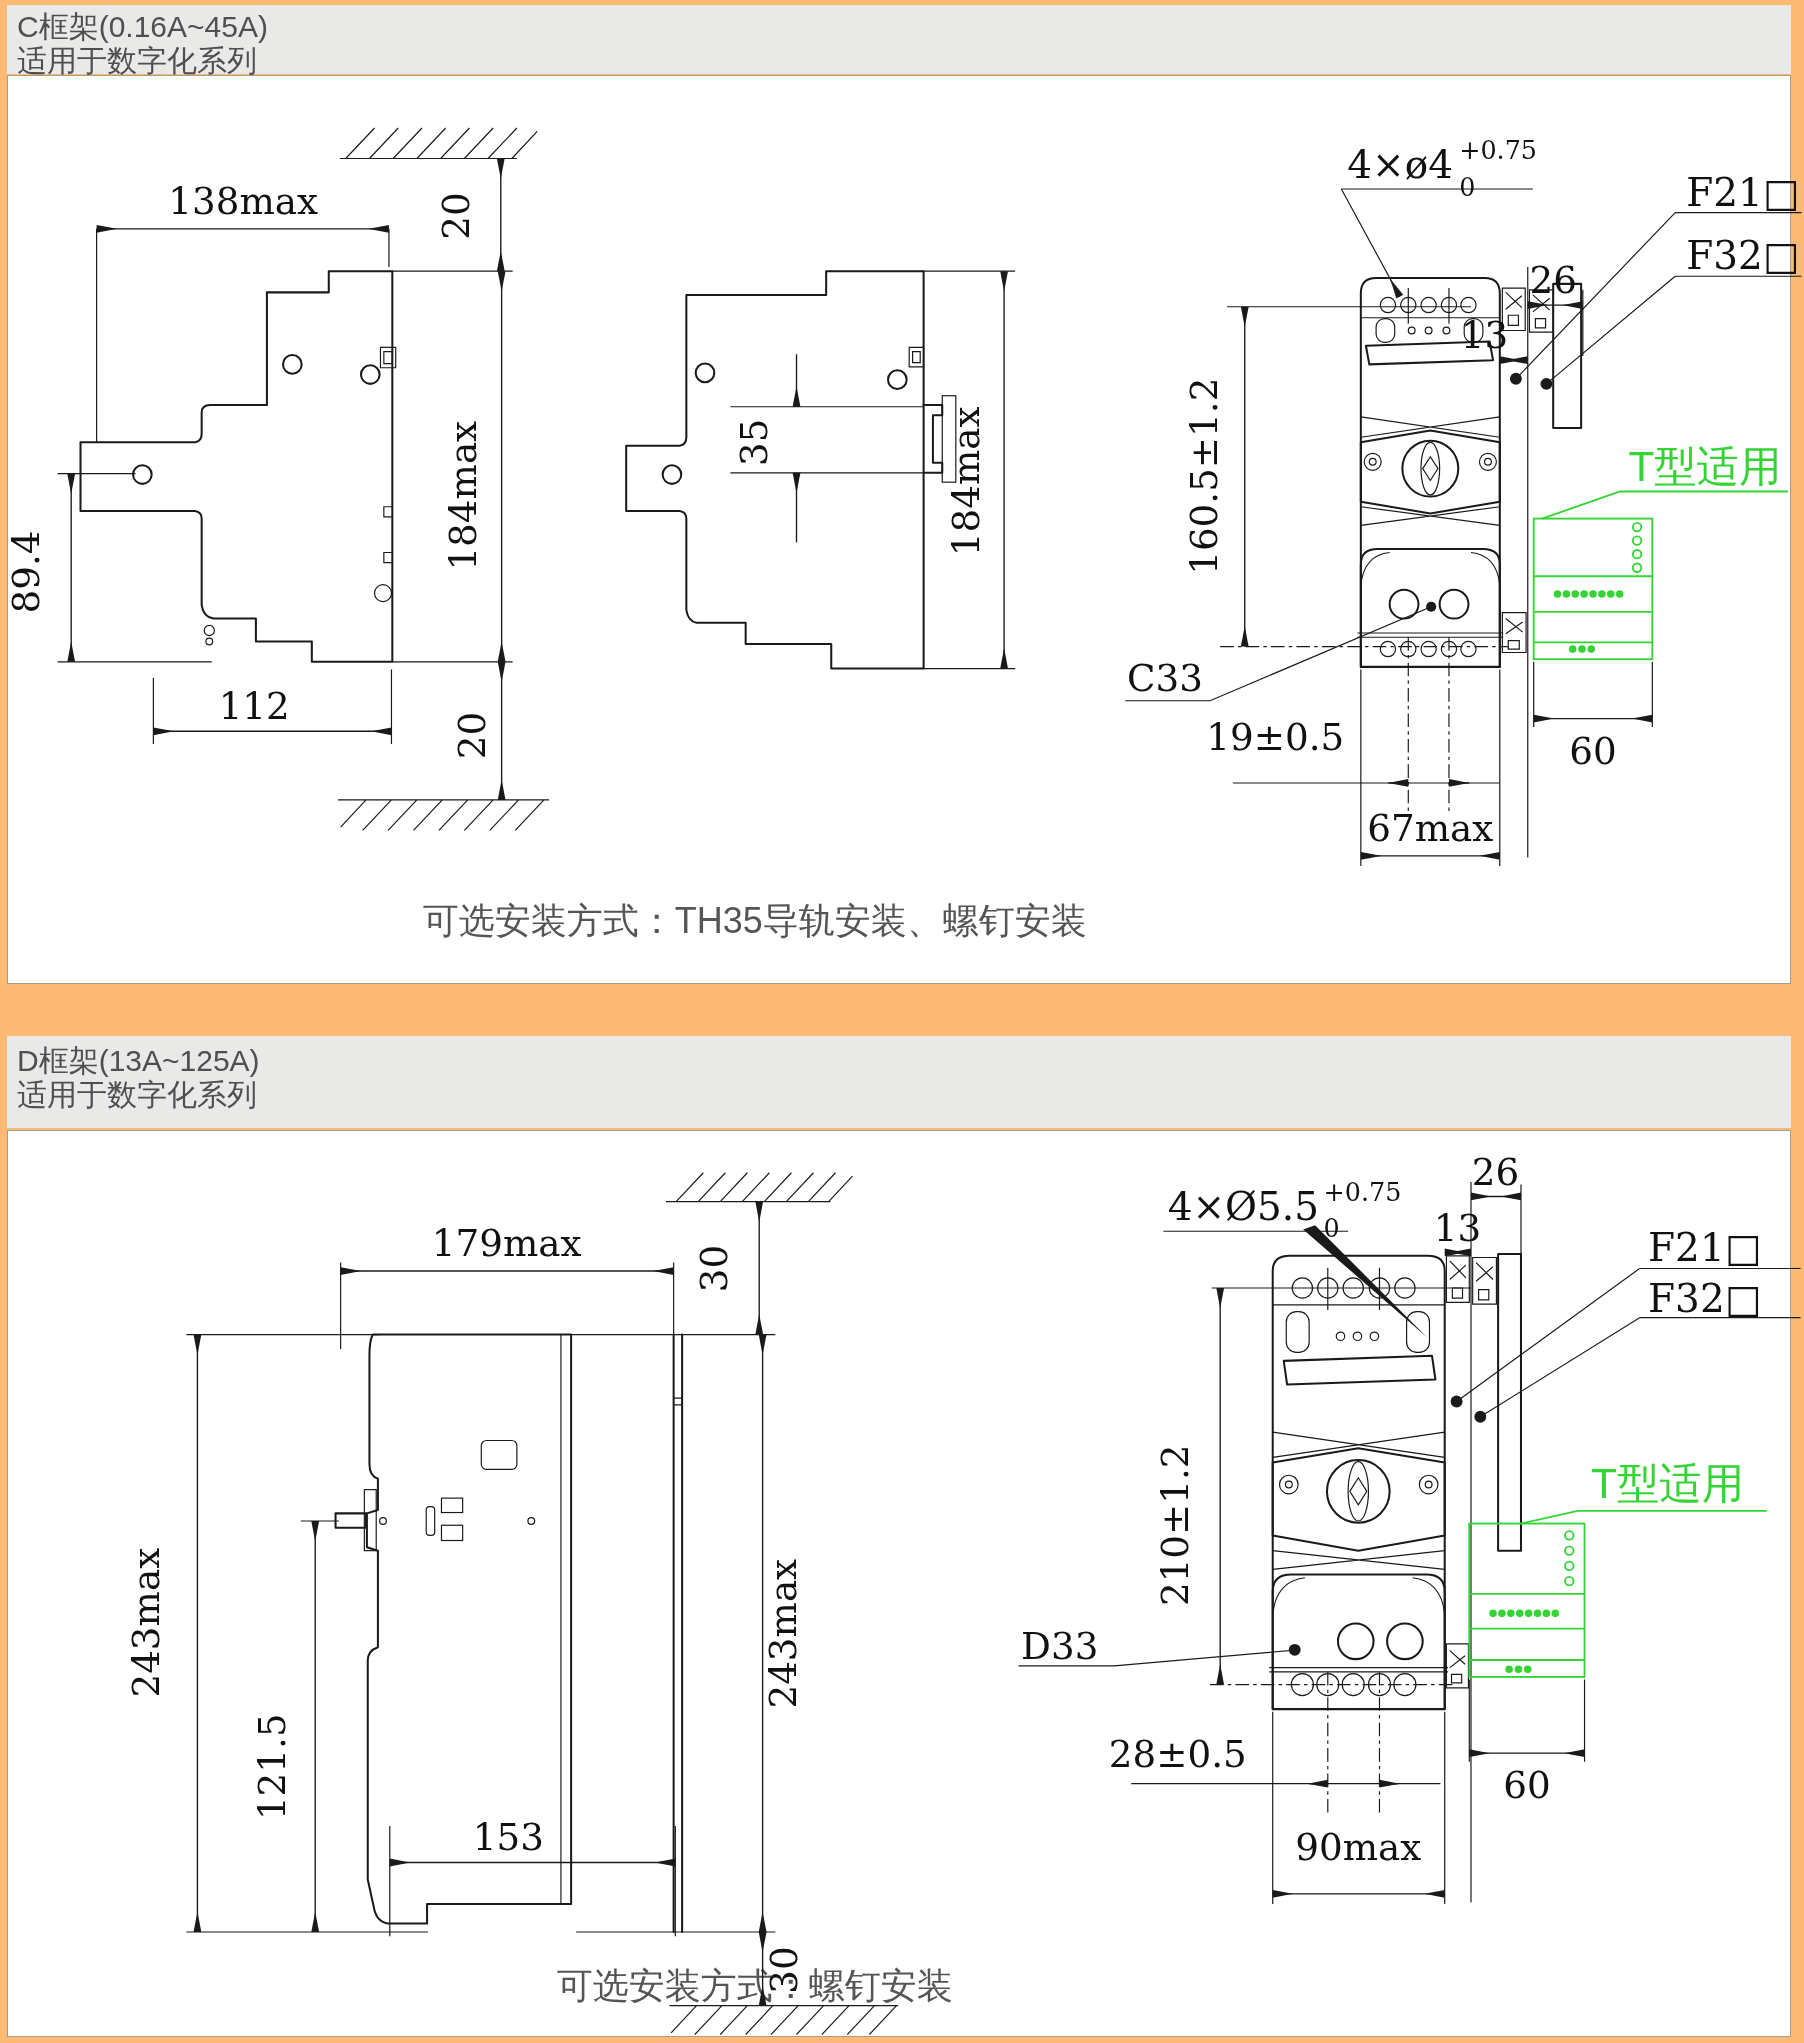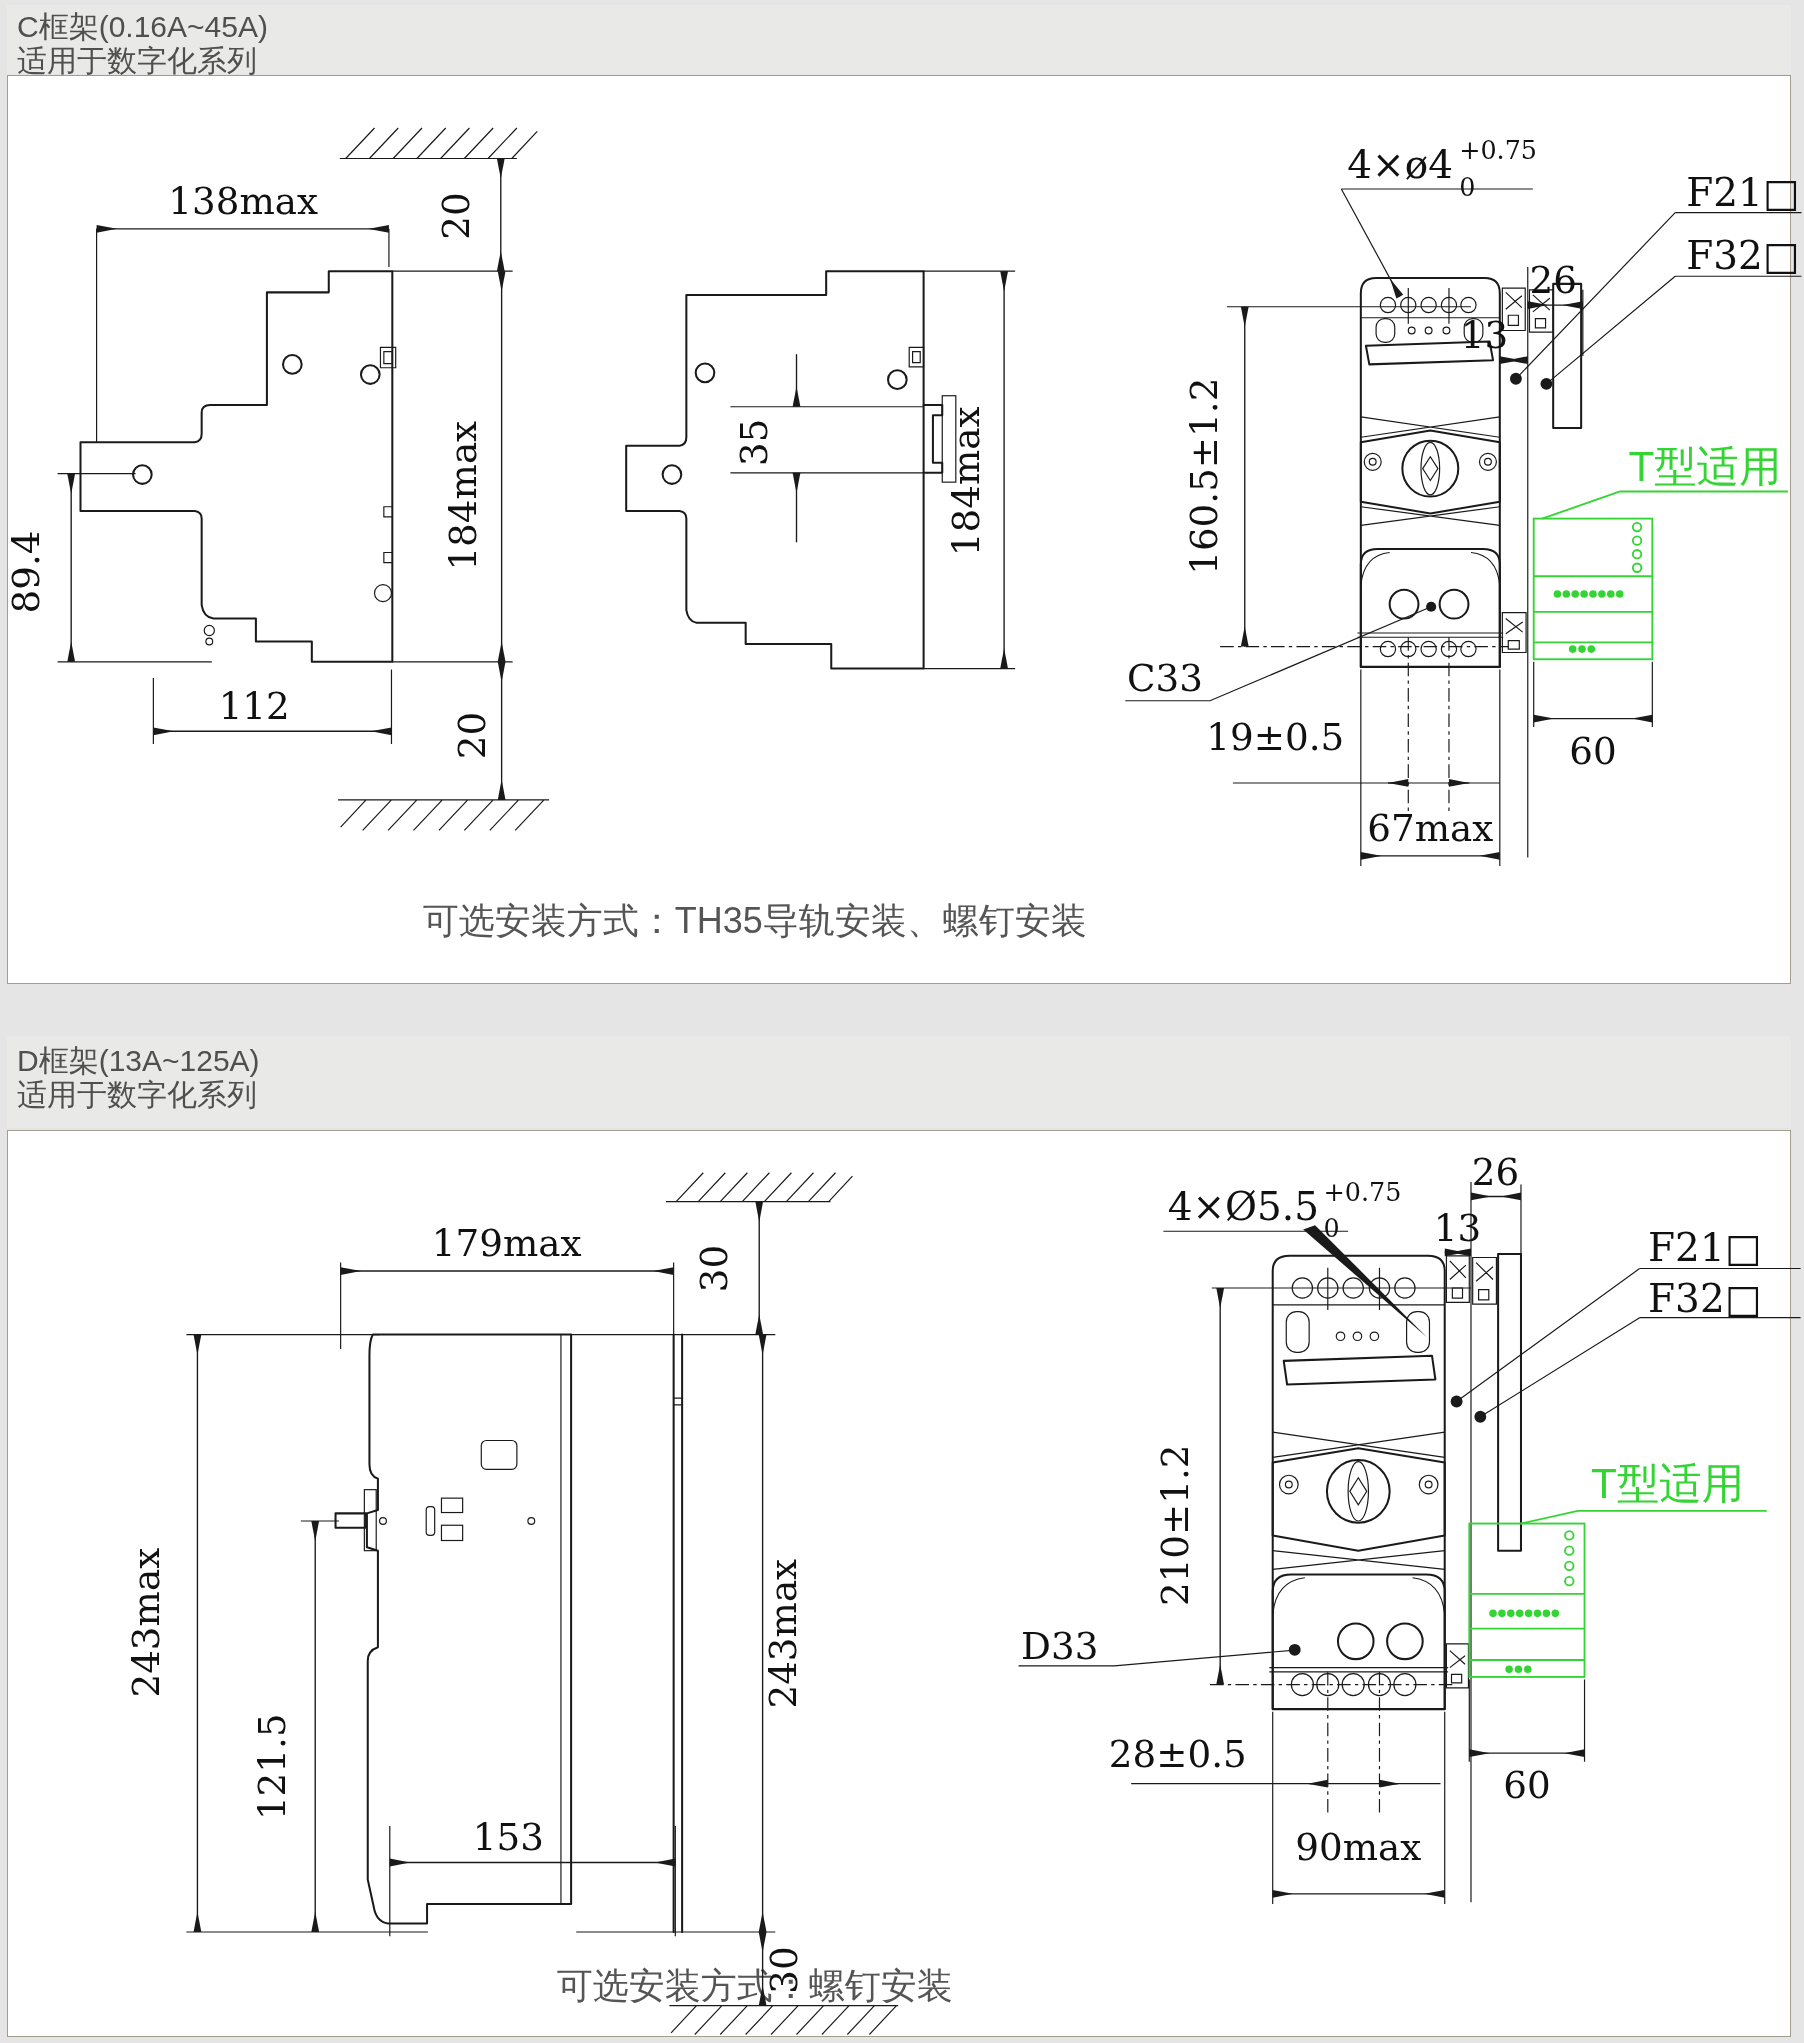--- a/index.html
+++ b/index.html
@@ -1,16 +1,16 @@
 <!DOCTYPE html>
 <html style="font-size:13.6px"><head>
 <meta charset="utf-8">
 <style>
   html,body{margin:0;padding:0;background:#fff;}
-  .stage{position:relative;width:1804px;height:2043px;background:#e5e5e5;overflow:hidden;
+  .stage{position:relative;width:1804px;height:2043px;background:#fdba74;overflow:hidden;
          font-family:"Liberation Sans",sans-serif;}
   .hdr{position:absolute;left:6.8px;width:1784px;background:#e9e9e7;color:#4f4f4f;
        font-size:30px;line-height:34px;padding:5.1px 0 3.4px 10.2px;box-sizing:border-box;}
   .box{position:absolute;left:6.8px;width:1784px;background:#fff;border:1.7px solid #a59c90;box-sizing:border-box;}
   .cap{position:absolute;left:6.8px;width:1496px;text-align:center;color:#555555;font-size:36px;}
   svg{position:absolute;left:0;top:0;}
   .ol{fill:none;stroke:#1a1a1a;stroke-width:2.4;stroke-linejoin:round;stroke-linecap:round;}
   .tl{fill:none;stroke:#1a1a1a;stroke-width:1.4;}
   .dim{fill:none;stroke:#1a1a1a;stroke-width:1.6;}
   .cl{stroke-dasharray:16 5 4 5;}

